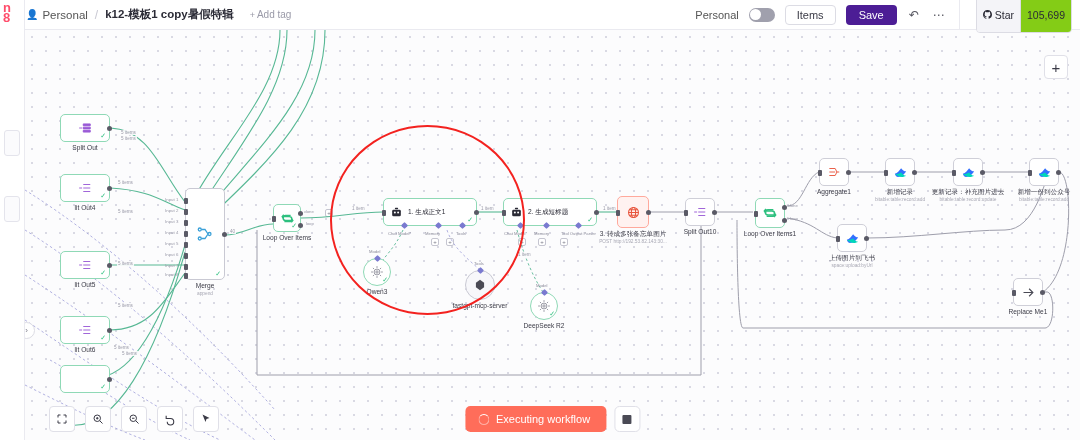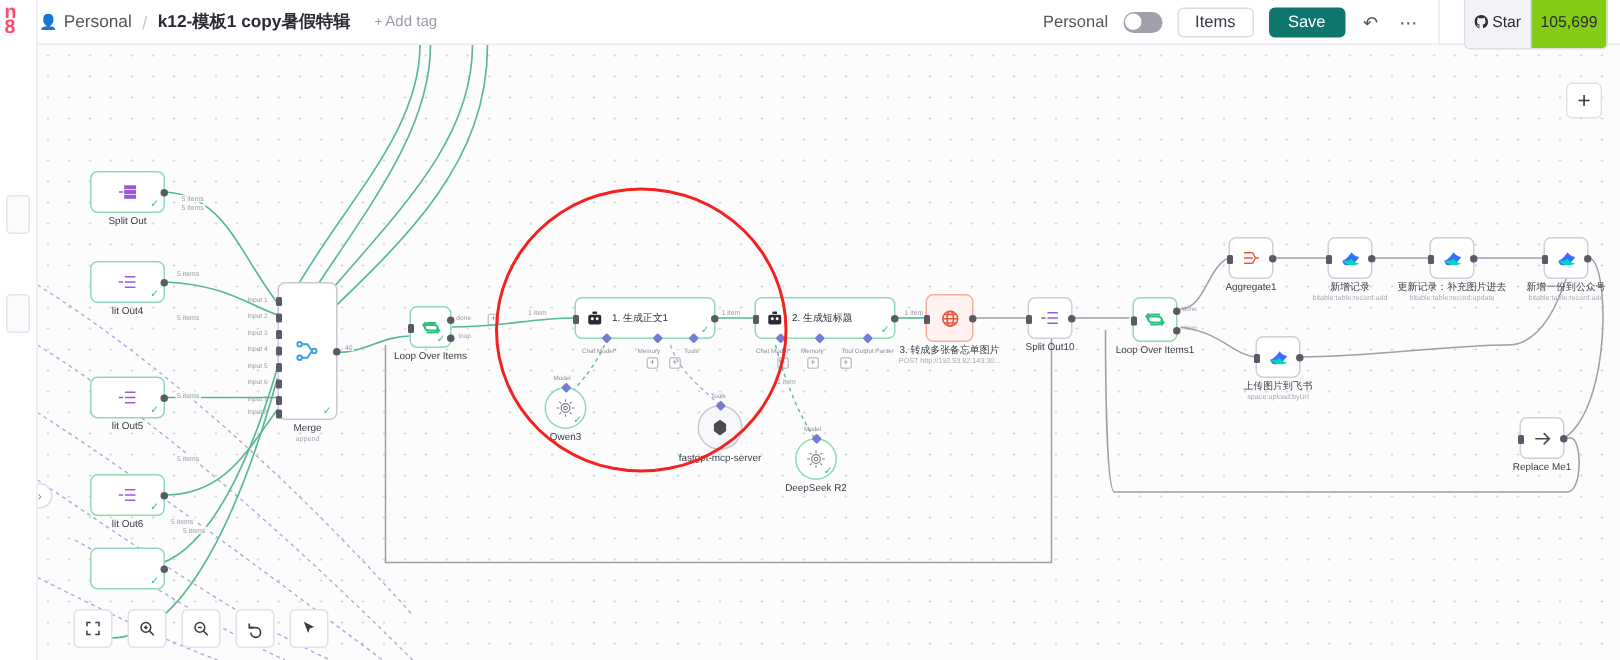--- a/index.html
+++ b/index.html
@@ -50,21 +50,21 @@
   .toggle .knob {
     position: absolute; left: 1.5px; top: 1.5px; width: 11px; height: 11px;
     border-radius: 50%; background: #fff;
   }
   .btn-share {
     font-size: 11px; color: #3a3a46; background: #fff;
     border: 1px solid #dcdce4; border-radius: 4px;
     padding: 3px 11px; cursor: pointer;
   }
   .btn-save {
-    font-size: 11px; color: #fff; background: #0f766e;
+    font-size: 11px; color: #fff; background: #4c1d95;
     border: none; border-radius: 4px; padding: 4px 13px; cursor: pointer;
   }
   .icon-btn { color: #55555f; font-size: 12px; cursor: pointer; padding: 0 2px; }
   .star-wrap {
     display: flex; align-items: center; margin-left: 6px; margin-right: 8px;
     border: 1px solid #dcdce4; border-radius: 4px; overflow: hidden; height: 37px;
   }
   .star-left {
     display: flex; align-items: center; gap: 3px; background: #f4f4f8;
     padding: 0 6px; height: 100%; font-size: 10.5px; color: #2b2b36;
@@ -628,15 +628,24 @@
             </g>
           </svg>
       </div>
       <div class="tool-btn">
         <svg width="12" height="12" viewBox="0 0 24 24">
             <path fill="#3a3a46" d="M5 3l14 7-6 2-2 6z"></path>
           </svg>
       </div>
     </div>
 
+    <div class="exec-bar">
+      <button class="exec-btn">
+        <span class="spinner"></span>
+        <span>Executing workflow</span>
+      </button>
+      <div class="stop-btn">
+        <div class="stop-sq"></div>
+      </div>
+    </div>
 
   </div>
 </div>
 
 </body></html>

